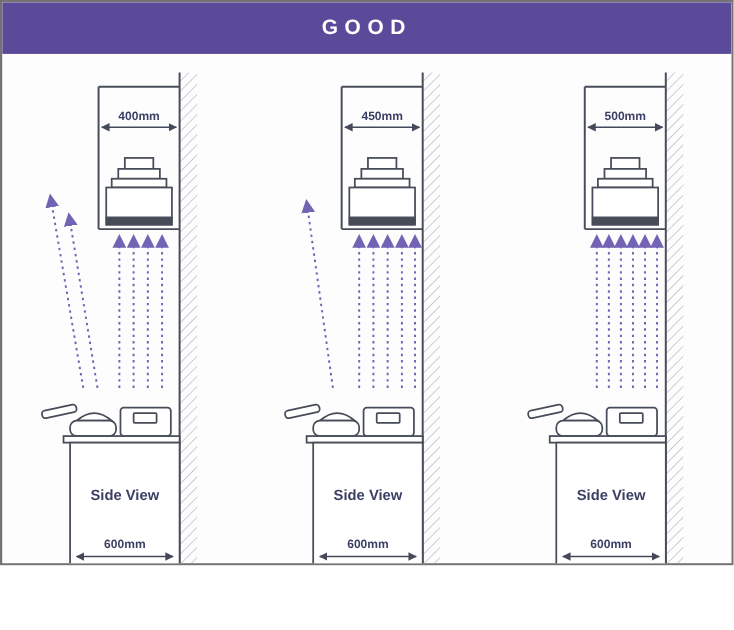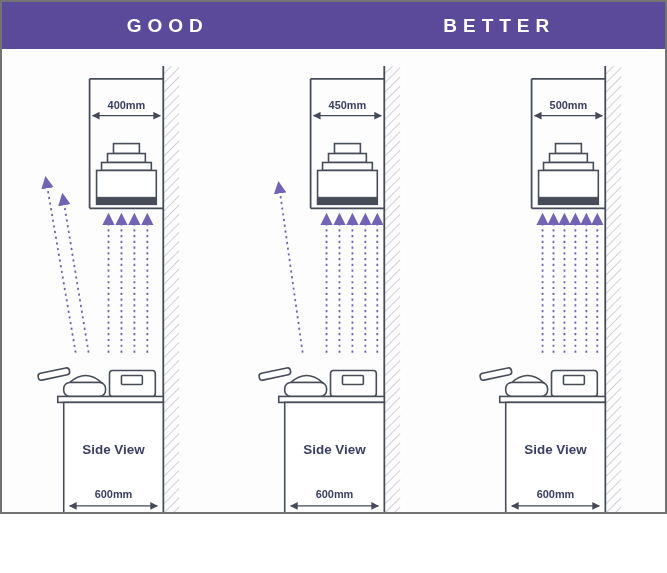--- a/index.html
+++ b/index.html
@@ -55,21 +55,20 @@
         <path d="M0,0 L10,5 L0,10 z" fill="#7263b4"></path>
       </marker>
       <marker id="dim-arrow" viewBox="0 0 10 10" refX="9" refY="5" markerWidth="6.5" markerHeight="6.5" orient="auto-start-reverse">
         <path d="M0,0 L10,5 L0,10 z" fill="#454a5a"></path>
       </marker>
     </defs>
   </svg>
 
   <div class="header">
     <div class="header-cell">GOOD</div>
-    <div class="header-cell">BETTER</div>
   </div>
 
   <div class="panels">
 
     <div class="panel">
       <svg viewBox="0 0 222 525" preserveAspectRatio="xMidYMid meet">
 
         <rect x="162" y="14" width="16" height="491" fill="url(#hatch)"></rect>
         <line x1="162" y1="14" x2="162" y2="505" class="ln"></line>
 

